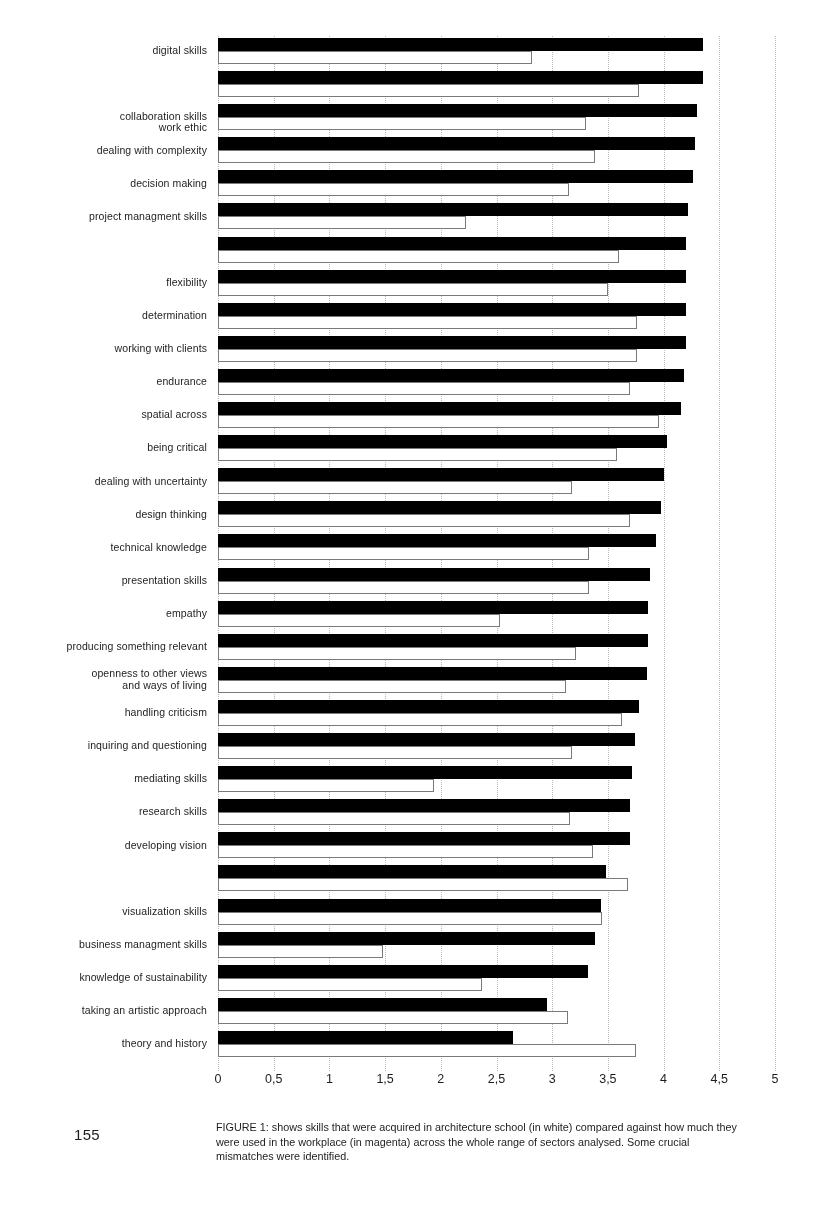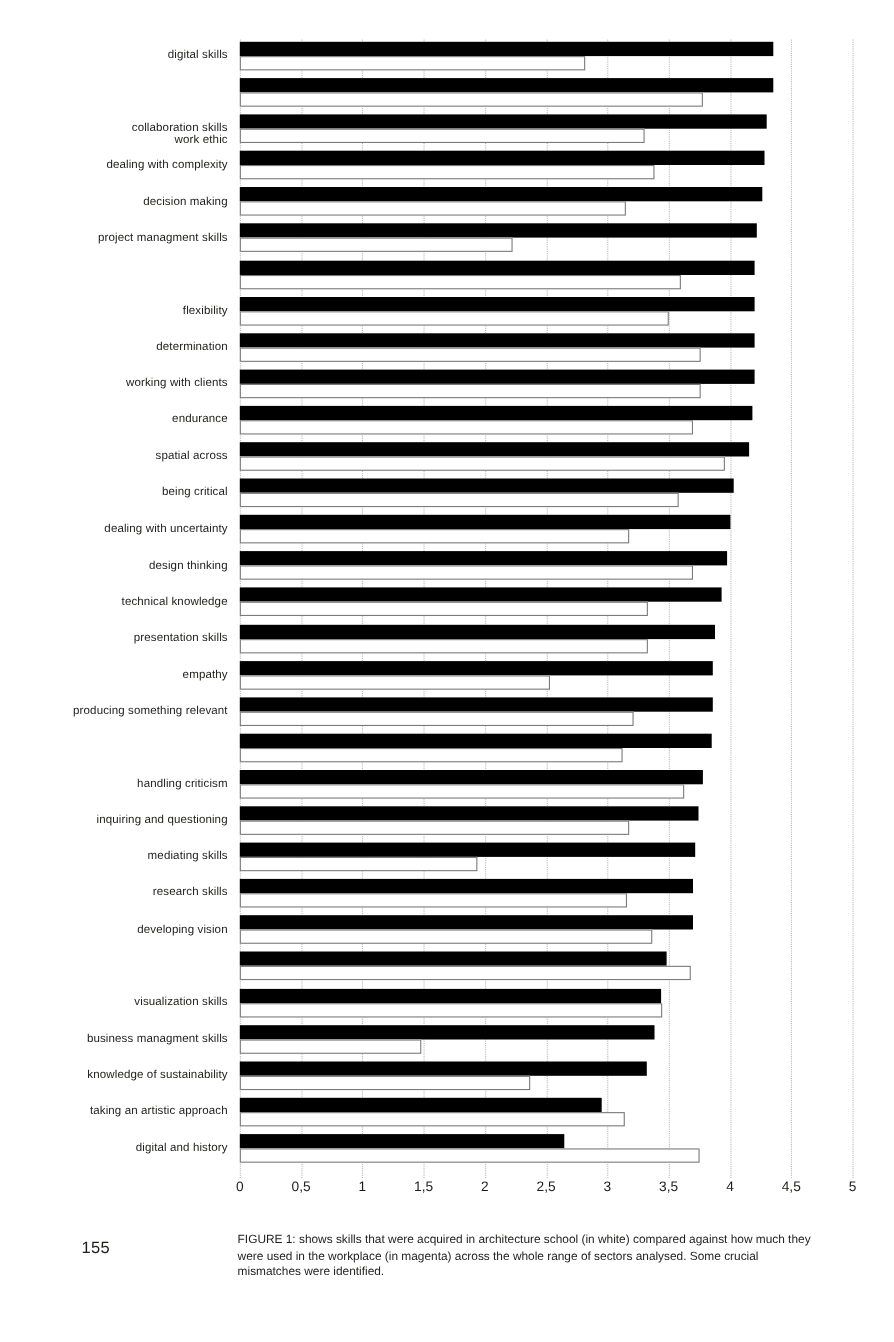--- a/index.html
+++ b/index.html
@@ -348,20 +348,24 @@
       </div>
       <div class="cat-label" style="top: 574.798px;">
         <div>presentation skills</div>
       </div>
       <div class="cat-label" style="top: 607.895px;">
         <div>empathy</div>
       </div>
       <div class="cat-label" style="top: 640.992px;">
         <div>producing something relevant</div>
       </div>
+      <div class="cat-label" style="top: 668.339px;">
+        <div>openness to other views</div>
+        <div>and ways of living</div>
+      </div>
       <div class="cat-label" style="top: 707.185px;">
         <div>handling criticism</div>
       </div>
       <div class="cat-label" style="top: 740.282px;">
         <div>inquiring and questioning</div>
       </div>
       <div class="cat-label" style="top: 773.379px;">
         <div>mediating skills</div>
       </div>
       <div class="cat-label" style="top: 806.476px; text-align: right;">
@@ -376,21 +380,21 @@
       <div class="cat-label" style="top: 938.863px;">
         <div>business managment skills</div>
       </div>
       <div class="cat-label" style="top: 971.96px;">
         <div>knowledge of sustainability</div>
       </div>
       <div class="cat-label" style="top: 1005.06px;">
         <div>taking an artistic approach</div>
       </div>
       <div class="cat-label" style="top: 1038.15px;">
-        <div>digital and history</div>
+        <div>theory and history</div>
       </div>
     </div>
 </div>
 
 <div id="footer">
   <div id="page-number">155</div>
   <div id="caption">FIGURE 1: shows skills that were acquired in architecture school (in white) compared against how much they were used in the workplace (in magenta) across the whole range of sectors analysed. Some crucial mismatches were identified.</div>
 </div>
 
 </body></html>

